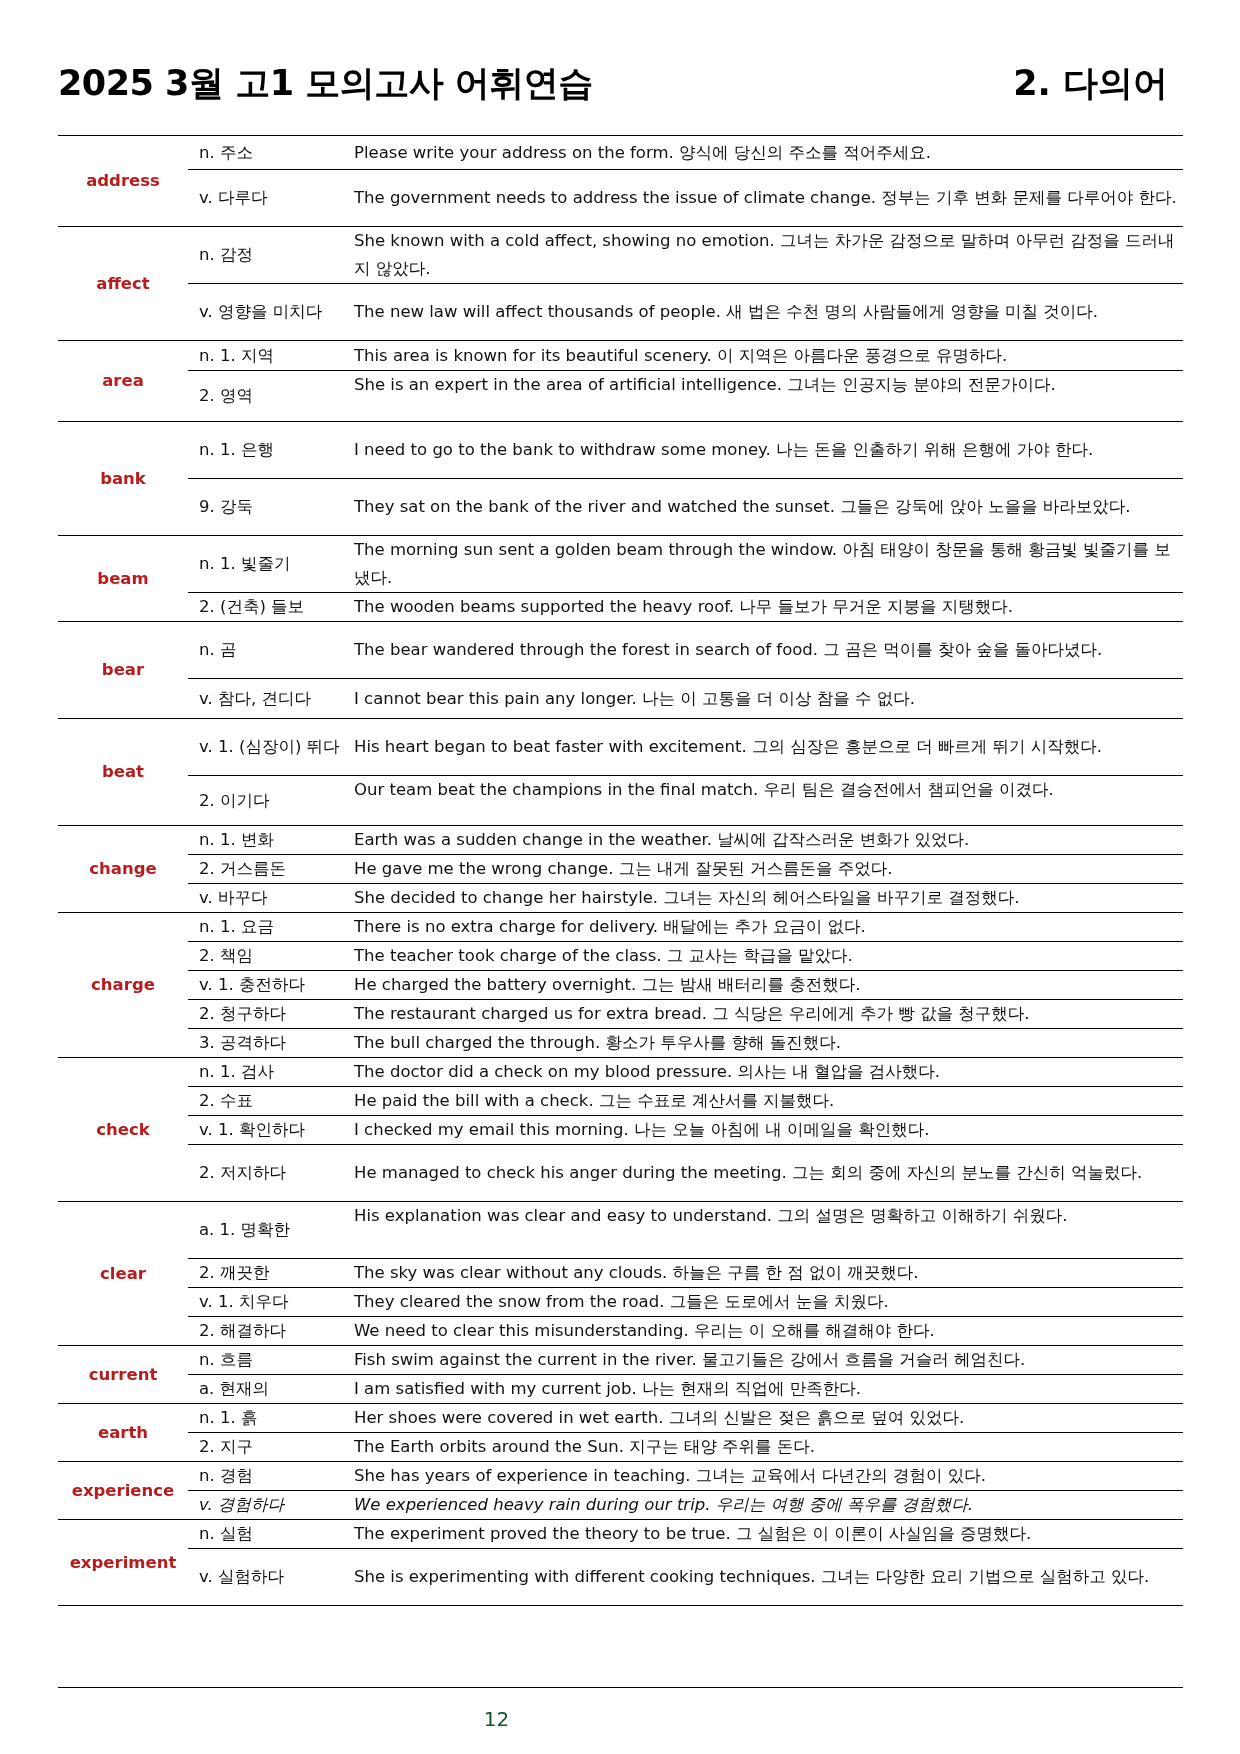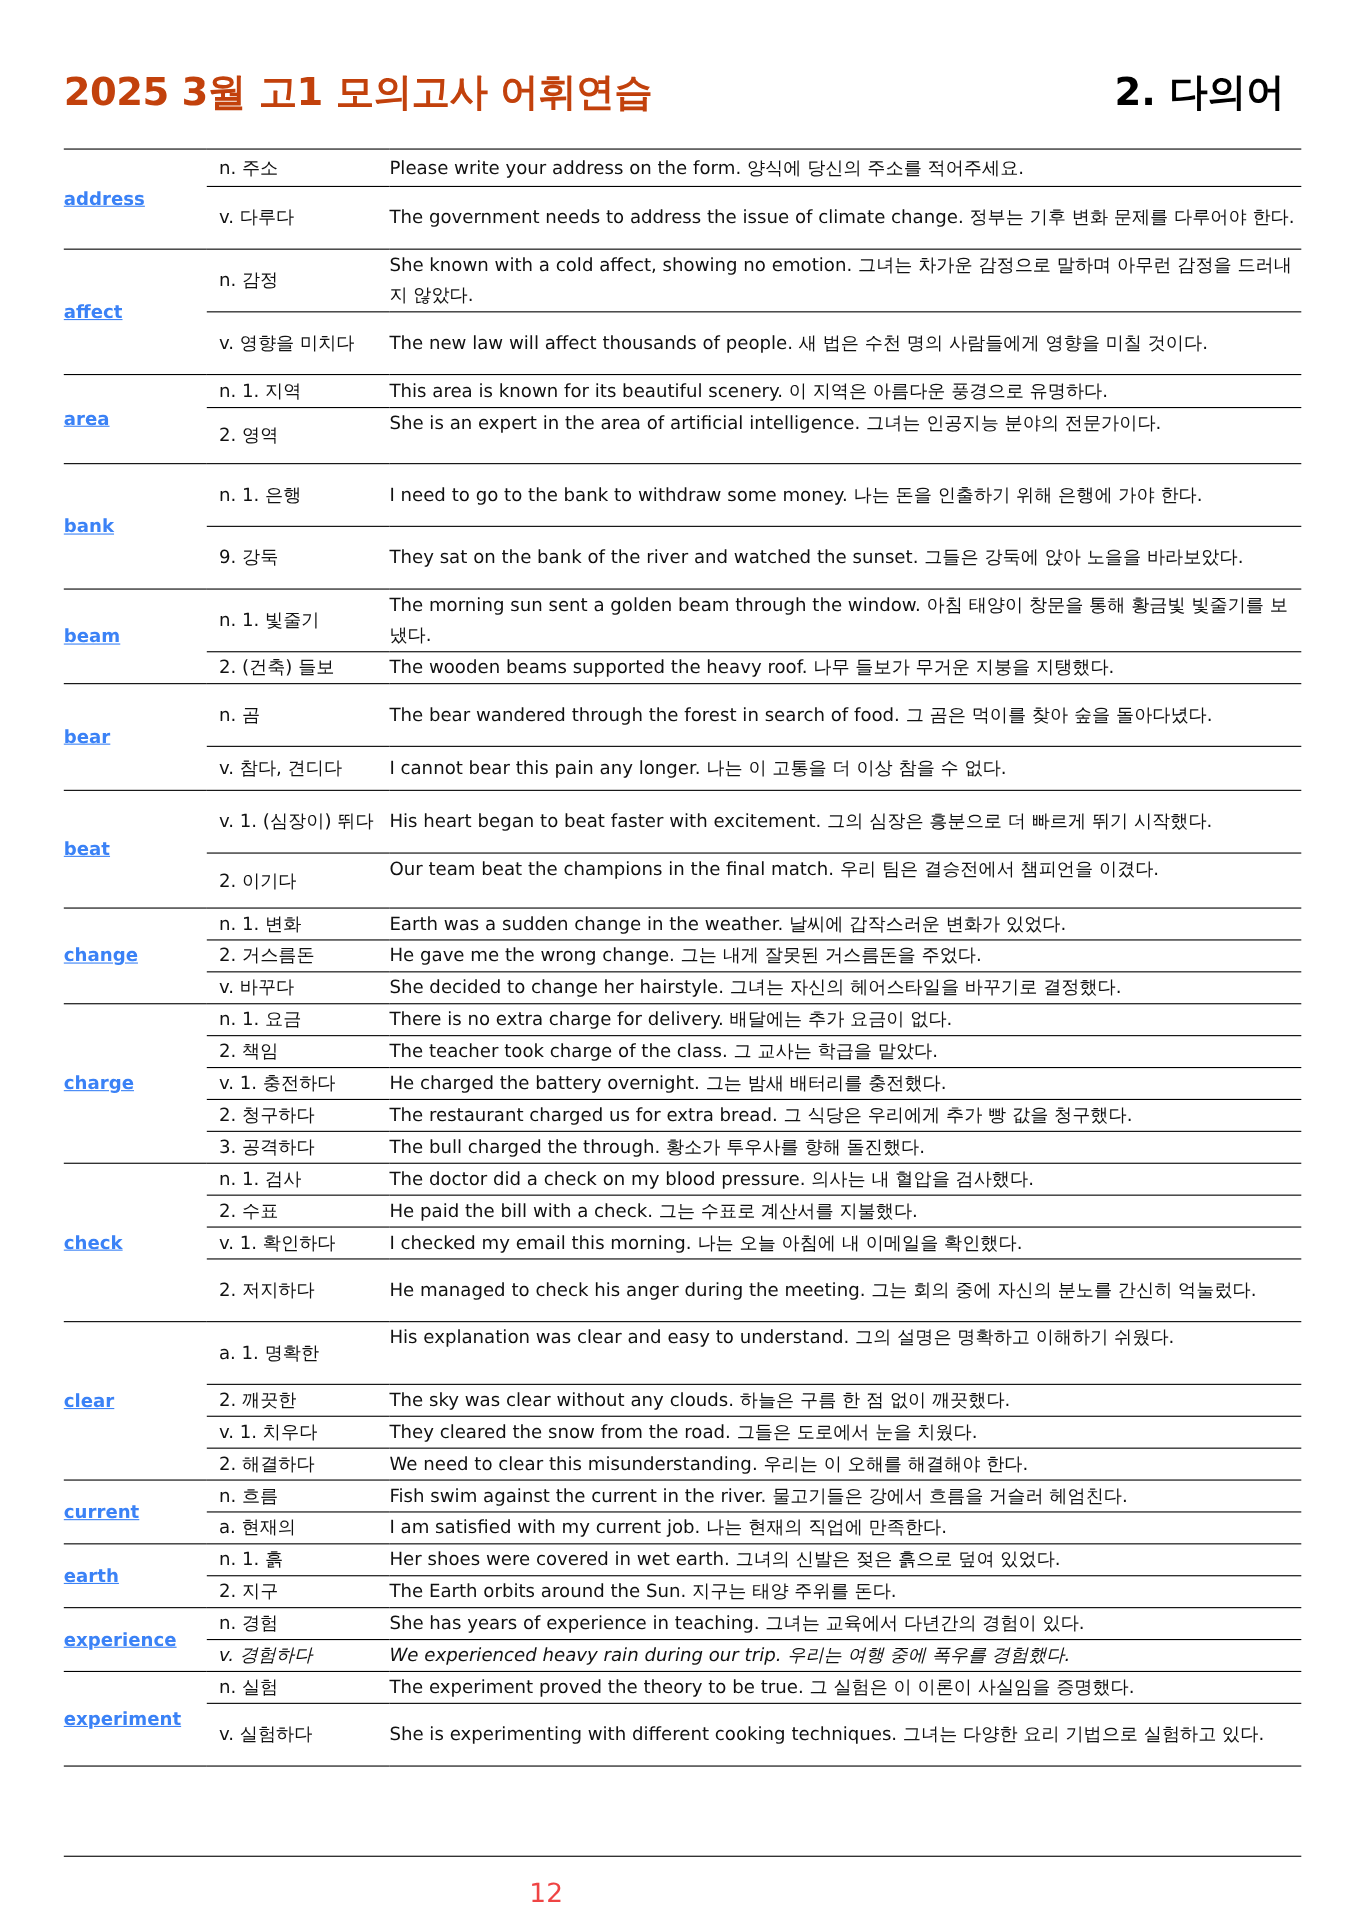--- a/index.html
+++ b/index.html
@@ -1,36 +1,36 @@
 <!DOCTYPE html>
 <html><head>
 <meta charset="utf-8">
 <style>
   html, body { margin: 0; padding: 0; background: #ffffff; }
   body { width: 1240px; height: 1754px; position: relative; overflow: hidden;
          font-family: "DejaVu Sans", "Liberation Sans", sans-serif; color: #111; }
   .title-left { position: absolute; left: 58px; top: 60px; font-size: 35px; font-weight: bold;
-                letter-spacing: -0.5px; color: #c2410c; }
+                letter-spacing: -0.5px; color: #000000; }
   .title-right { position: absolute; right: 72px; top: 60px; font-size: 35px; font-weight: bold; color: #000; }
   .vocab { position: absolute; left: 58px; top: 135px; width: 1125px; border-collapse: collapse;
            table-layout: fixed; }
   .vocab td { padding: 0; vertical-align: middle; font-size: 16.5px; line-height: 28px; }
   .vocab col.c-word { width: 130px; }
   .vocab col.c-mean { width: 166px; }
   .vocab col.c-ex { width: 829px; }
-  .word { font-weight: bold; font-size: 19px; color: #3b82f6;
-          border-top: 1.3px solid #000; text-decoration: underline; }
+  .word { text-align: center; font-weight: bold; font-size: 19px; color: #b91c1c;
+          border-top: 1.3px solid #000; }
   .group-first .mean, .group-first .ex { border-top: 1.3px solid #000; }
   .mean, .ex { border-top: 1px solid #000; }
   .mean { padding-left: 11px !important; white-space: nowrap; }
   .ex { padding-left: 0 !important; }
   .ex.top { vertical-align: top; padding-top: 0px; }
   .vocab tr.last td { border-bottom: 1.3px solid #000; }
   .foot-line { position: absolute; left: 58px; top: 1687px; width: 1125px; border-top: 1px solid #000; }
-  .page-num { position: absolute; left: 0; width: 993px; top: 1707px; text-align: center; font-size: 24px; color: #ef4444; }
+  .page-num { position: absolute; left: 0; width: 993px; top: 1707px; text-align: center; font-size: 20px; color: #14532d; }
 </style>
 </head>
 <body>
 
 <div class="title-left">2025 3월 고1 모의고사 어휘연습</div>
 <div class="title-right">2. 다의어</div>
 
 <table class="vocab">
   <colgroup>
       <col class="c-word">

